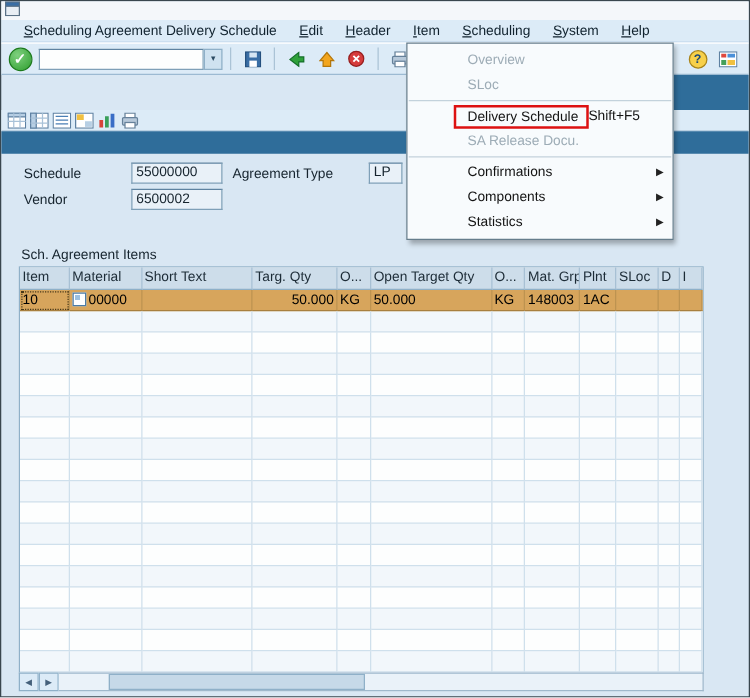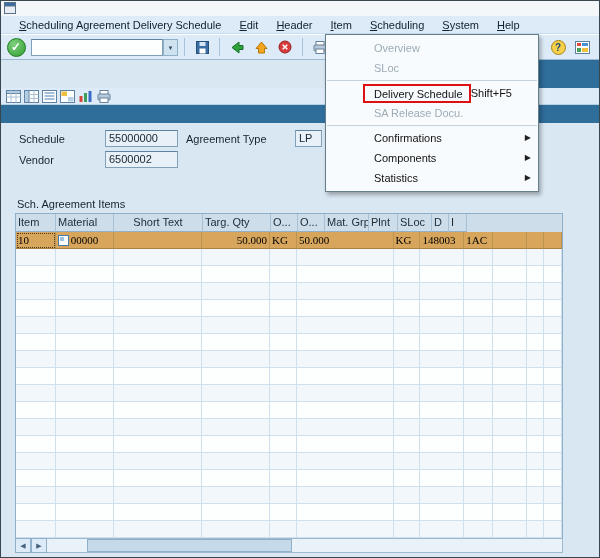--- a/index.html
+++ b/index.html
@@ -49,21 +49,21 @@
   .section-label{position:absolute;left:16px;top:197px;font-size:11px;color:#16242e;}
   
   .table{position:absolute;left:14px;top:212px;width:548px;border:1px solid #8fb0c8;background:#fff;}
   .thead{display:flex;height:18px;background:#cdddea;}
   .th{padding:2px 2px 0 2px;font-size:11px;color:#1c2b36;border-right:1px solid #a7c0d4;border-bottom:1px solid #8fb0c8;overflow:hidden;white-space:nowrap;}
   .tbody{display:block;}
   .tr{display:flex;height:17px;background:#fdfefe;}
   .tr:nth-child(even){background:#f2f7fb;}
   .td{padding:1px 2px;font-size:11px;line-height:14px;border-right:1px solid #cfe0ec;border-bottom:1px solid #cfe0ec;overflow:hidden;white-space:nowrap;}
   .tr.selected{background:var(--sel-row);}
-  .tr.selected .td{border-right-color:#bd9350;border-bottom-color:#a87f3e;color:#000;font-family:Liberation Serif, serif;}
+  .tr.selected .td{border-right-color:#bd9350;border-bottom-color:#a87f3e;color:#000;}
   .tr.selected .td:first-child{outline:1px dotted #4a3a1a;outline-offset:-2px;}
   .mat-icon{display:inline-block;width:11px;height:11px;border:1px solid #4a7ba6;background:linear-gradient(#9cc0e0,#9cc0e0) 1px 1px/4px 4px no-repeat,#fff;vertical-align:-2px;margin-right:2px;}
   
   .hscroll{position:absolute;left:14px;top:537px;width:548px;height:15px;display:flex;align-items:stretch;}
   .sbtn{width:16px;height:15px;background:#dcebf7;border:1px solid #8fb0c8;font-size:7px;color:#44607a;display:flex;align-items:center;justify-content:center;padding:0;}
   .strack{position:relative;flex:1;background:#eaf2f9;border:1px solid #9fb8cb;border-left:none;}
   .sthumb{position:absolute;left:40px;top:0;width:205px;height:13px;background:#c6d9e8;border:1px solid #8fb0c8;}
   
   .dropdown{position:absolute;left:324px;top:33px;width:214px;background:#f8fbfd;border:1px solid #667d8c;box-shadow:2px 3px 4px rgba(0,0,0,0.3);padding:3px 0;z-index:10;}
   .dd-row{position:relative;display:flex;align-items:center;height:20px;padding:0 8px 0 16px;color:#131313;cursor:default;margin-left:32px;}
@@ -214,23 +214,24 @@
   <span class="fld" style="left:294px;top:129px;width:27px;">LP</span>
   <span class="lbl" style="left:18px;top:153px;">Vendor</span>
   <span class="fld" style="left:104px;top:150px;width:73px;">6500002</span>
 
   <div class="section-label">Sch. Agreement Items</div>
 
   <div class="table">
     <div class="thead">
         <div class="th" style="width: 40px;">Item</div>
         <div class="th" style="width: 58px;">Material</div>
-        <div class="th" style="width: 89px; text-align: center;">Short Text</div>
+        <div class="th" style="width: 89px;">Short Text</div>
         <div class="th" style="width: 68px;">Targ. Qty</div>
         <div class="th" style="width: 27px;">O...</div>
+        <div class="th" style="width: 97px;">Open Target Qty</div>
         <div class="th" style="width: 27px;">O...</div>
         <div class="th" style="width: 44px;">Mat. Grp</div>
         <div class="th" style="width: 29px;">Plnt</div>
         <div class="th" style="width: 34px;">SLoc</div>
         <div class="th" style="width: 17px;">D</div>
         <div class="th" style="width: 18px;">I</div>
       </div>
     <div class="tbody">
         <div class="tr selected">
           <div class="td" style="width: 40px;">10</div>

